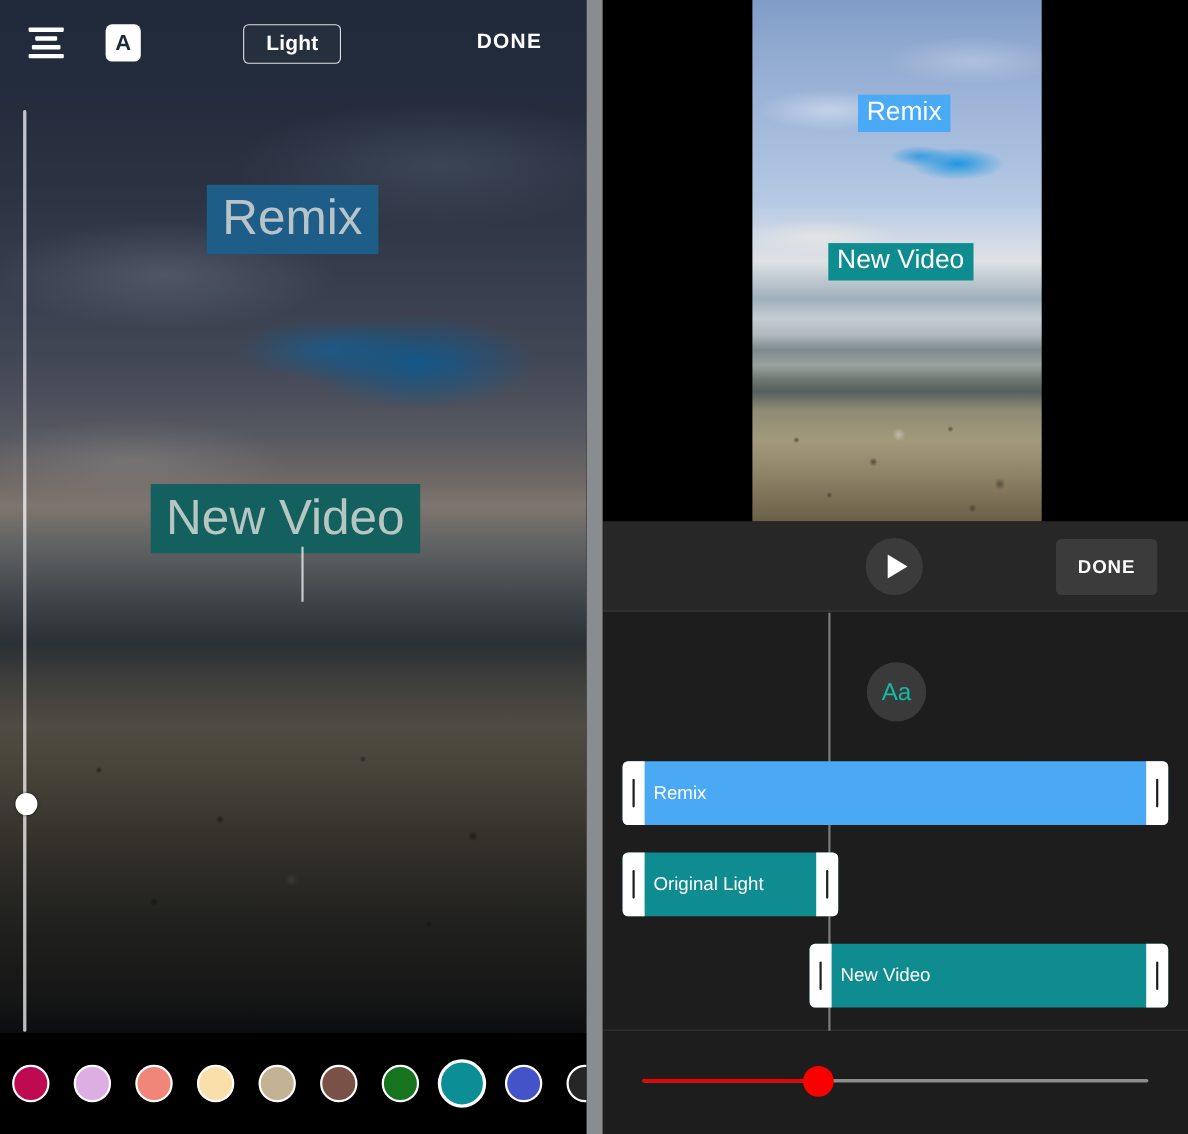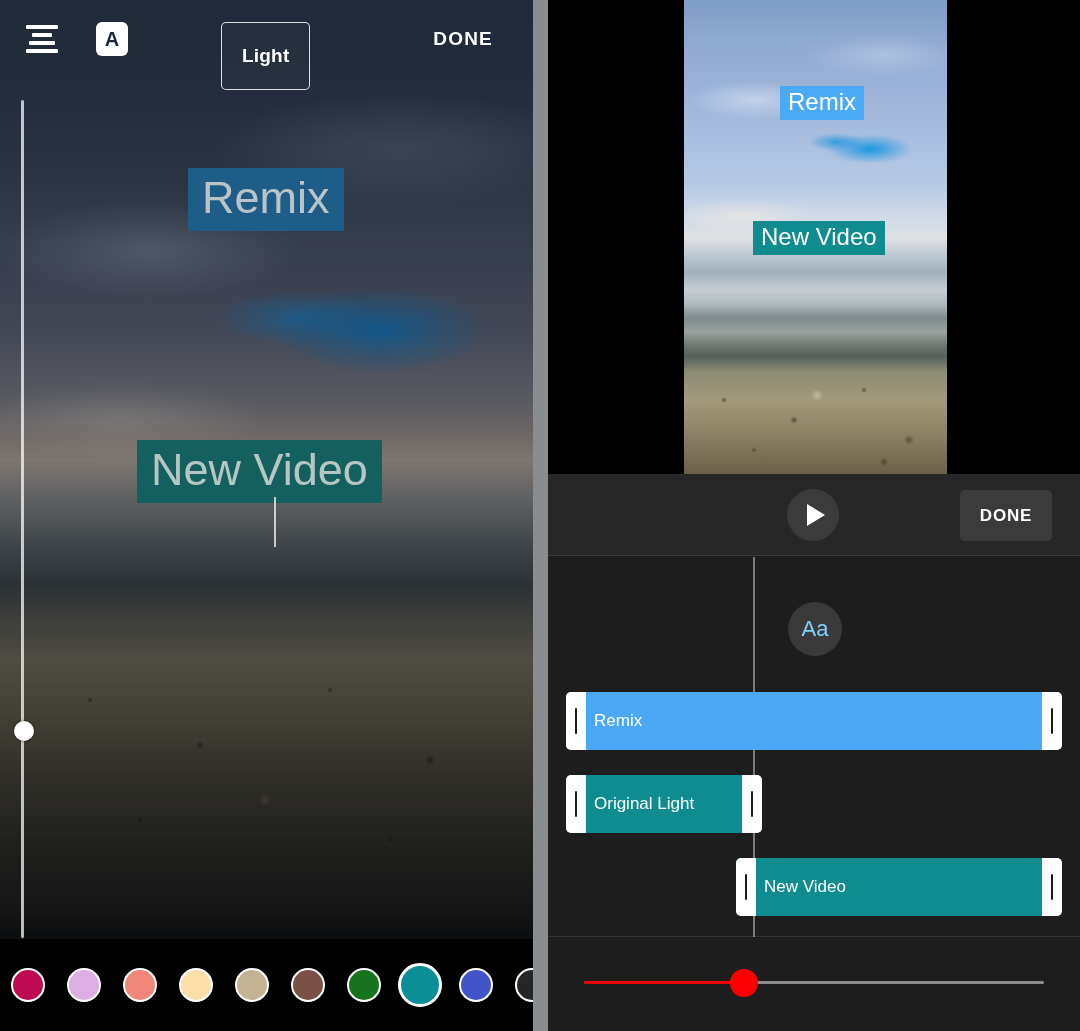--- a/index.html
+++ b/index.html
@@ -74,21 +74,21 @@
   .align-icon i:nth-child(4) { width: 32px; margin-bottom: 0; }
 
   .a-badge {
     position: absolute; left: 96px; top: 22px;
     width: 32px; height: 34px; background: #fff; border-radius: 6px;
     display: flex; align-items: center; justify-content: center;
     color: #1d2a3a; font-size: 20px; font-weight: bold; cursor: pointer;
   }
   .style-chip {
     position: absolute; left: 221px; top: 22px;
-    padding: 22px 20px; border: 1.5px solid rgba(255,255,255,.85);
+    padding: 6px 20px; border: 1.5px solid rgba(255,255,255,.85);
     border-radius: 5px; color: #fff; font-size: 19px; font-weight: bold;
     letter-spacing: .2px; cursor: pointer; background: rgba(255,255,255,.02);
   }
   .done-left {
     position: absolute; right: 40px; top: 28px;
     color: #fff; font-size: 19px; font-weight: bold; letter-spacing: 1.2px;
     cursor: pointer;
   }
 
   
@@ -224,21 +224,21 @@
     background: #1d1d1d; border-bottom: 1px solid #343434;
   }
   #playhead {
     position: absolute; left: 205px; top: 0; width: 1.5px; height: 380px;
     background: rgba(200,200,200,.55);
   }
   #aa-button {
     position: absolute; left: 240px; top: 45px; width: 54px; height: 54px;
     border-radius: 50%; background: #3a3a3a;
     display: flex; align-items: center; justify-content: center;
-    color: #7dd3fc; font-size: 22px; cursor: pointer;
+    color: #14b8a6; font-size: 22px; cursor: pointer;
   }
 
   .clip {
     position: absolute; height: 58px; border-radius: 5px;
     display: flex; align-items: center; cursor: pointer;
   }
   .clip .label {
     position: absolute; left: 28px; color: #fff; font-size: 17px;
     white-space: nowrap; pointer-events: none;
   }

